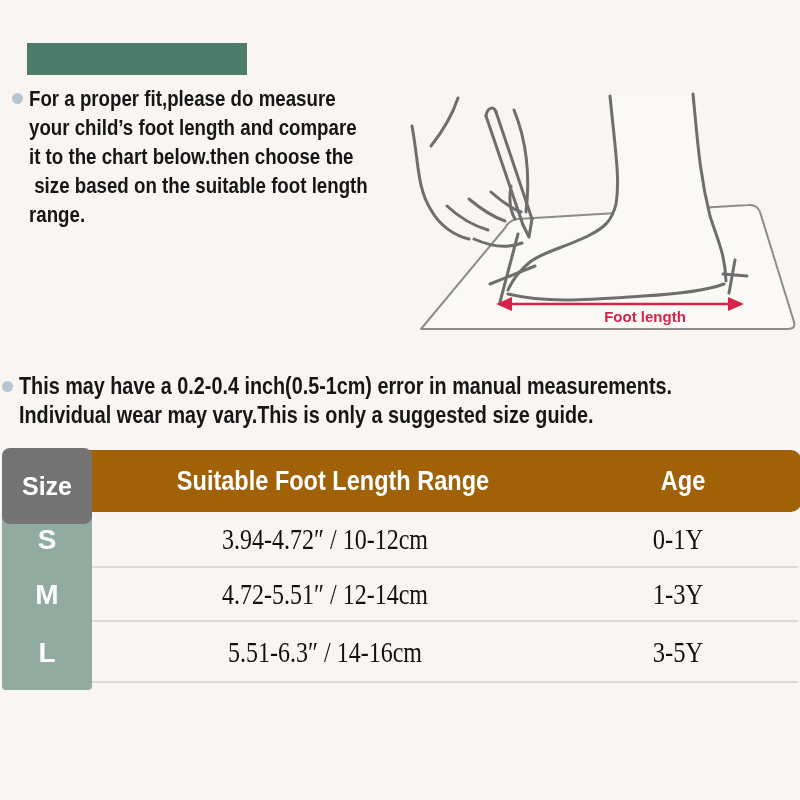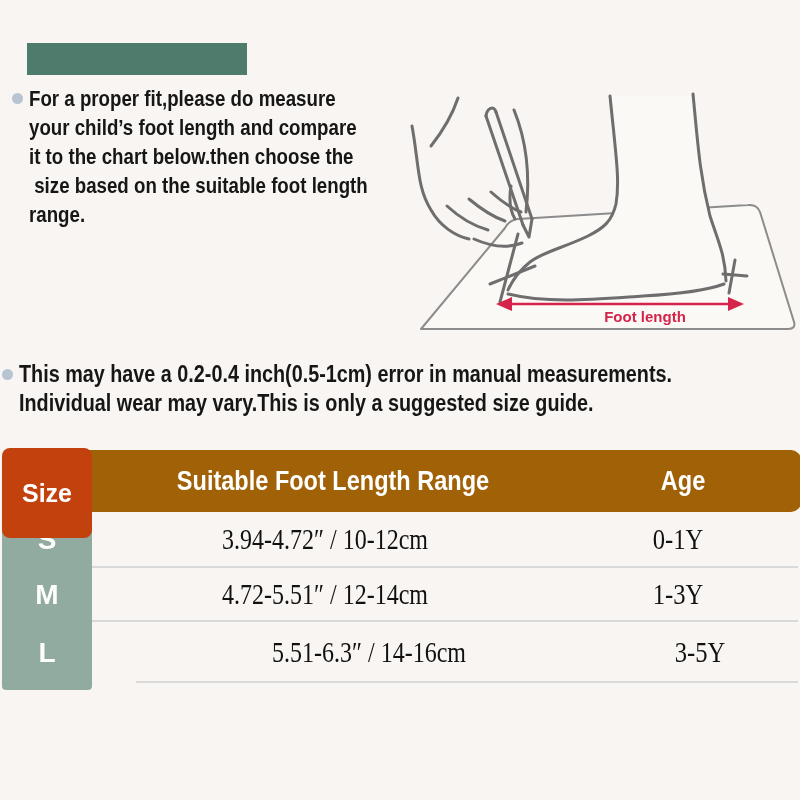--- a/index.html
+++ b/index.html
@@ -30,21 +30,21 @@
   }
   .tip-text{
     margin-left:6px;
     white-space:pre-wrap;
     font-weight:bold;font-size:22px;line-height:29px;
     transform:scaleX(.85);transform-origin:left top;
     letter-spacing:0;
   }
   .tip1{left:12px;top:84px;}
   .tip2{left:16px;top:244px;}
-  .tip3{left:2px;top:360px;justify-content:space-between;}
+  .tip3{left:2px;top:372px;justify-content:space-between;}
   .tip3 .tip-text{font-size:23px;transform:scaleX(.86);}
   
   .illustration{position:absolute;left:398px;top:76px;width:400px;height:272px;}
   .illustration svg{display:block;width:400px;height:272px;}
   .foot-length-label{
     position:absolute;left:187px;top:232px;width:120px;
     text-align:center;font-weight:bold;font-size:15px;color:#d5234a;
   }
   
   .header-band{
@@ -63,34 +63,34 @@
     display:flex;flex-direction:column;
   }
   .size-cell{
     display:flex;align-items:center;justify-content:center;
     color:#fdfdfd;font-weight:bold;font-size:28px;
   }
   .size-cell.s{height:56px;}
   .size-cell.m{height:54px;}
   .size-cell.l{height:61px;}
   .size-header-block{
-    position:absolute;left:2px;top:448px;width:90px;height:90px;
-    background:#c2410c;border-radius:8px;
+    position:absolute;left:2px;top:448px;width:90px;height:76px;
+    background:#737373;border-radius:8px;
     display:flex;align-items:center;justify-content:center;
     color:#ffffff;font-weight:bold;font-size:25px;
   }
   .rows{position:absolute;left:92px;top:512px;width:706px;}
   .trow{
     display:flex;align-items:center;
     border-bottom:2px solid #d9d9d9;
     font-family:Liberation Serif, serif;
   }
   .trow.s{height:54px;}
   .trow.m{height:52px;}
-  .trow.l{height:59px;margin-left:44px;}
+  .trow.l{height:59px;}
   .range-cell{
     width:466px;text-align:center;
     font-size:30px;font-weight:400;color:#111;
     transform:scaleX(.8);transform-origin:center;
     white-space:nowrap;
   }
   .age-cell{
     flex:1;text-align:center;
     font-size:30px;font-weight:400;color:#111;
     transform:scaleX(.82);transform-origin:center;

